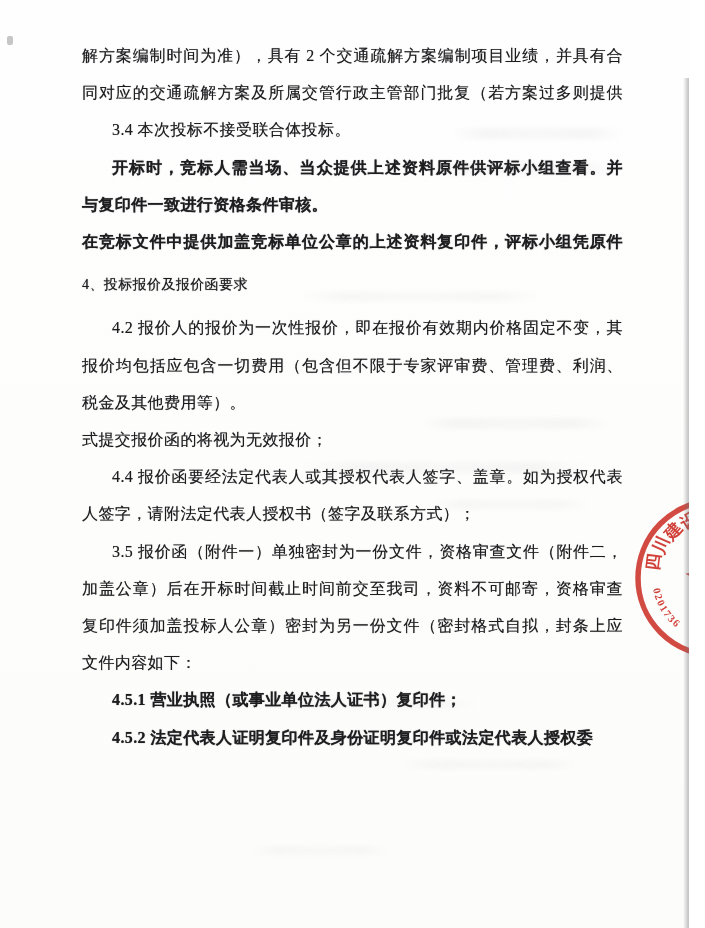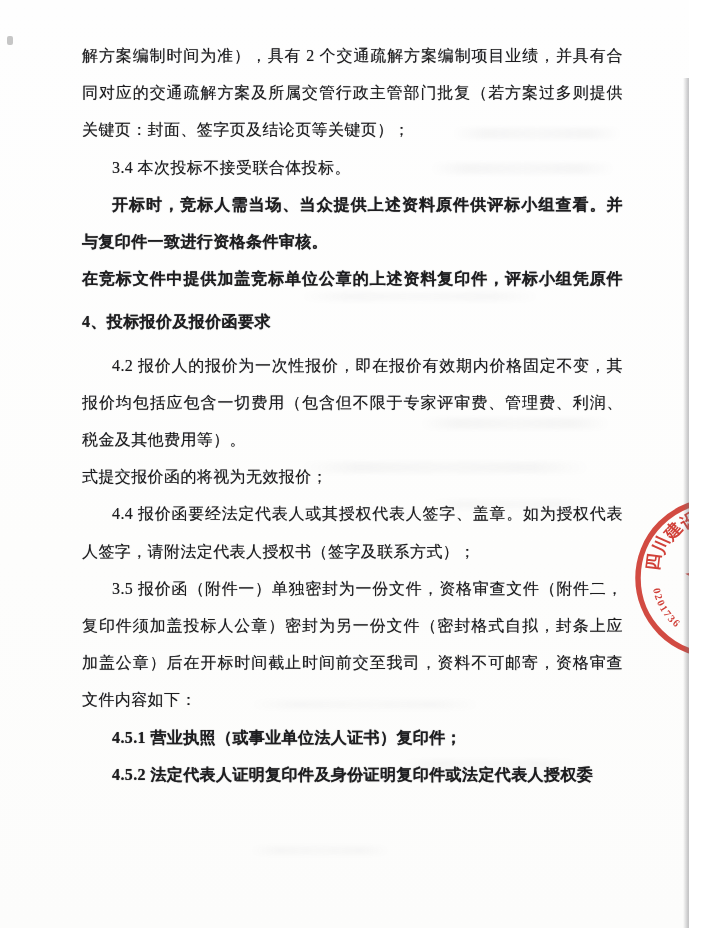--- a/index.html
+++ b/index.html
@@ -13,21 +13,21 @@
     background:linear-gradient(180deg,#fefefe 0%,#fdfdfc 60%,#fcfcfb 100%);
   }
   .text-block{
     position:absolute;left:82px;top:37px;width:541px;
     font-size:16px;line-height:37.2px;color:#1d1d1f;
     text-shadow:0 0 0.7px rgba(20,20,25,0.55);
     letter-spacing:0.4px;
   }
   .para{margin:0;}
   .para.bold{font-weight:700;text-shadow:0 0 0.9px rgba(10,10,14,0.7);}
-  .para.heading{font-weight:700;margin-top:6px;margin-bottom:6px;font-size:16px;text-shadow:0 0 0.9px rgba(10,10,14,0.7);}
+  .para.heading{font-weight:400;margin-top:6px;margin-bottom:6px;font-size:14px;text-shadow:0 0 0.9px rgba(10,10,14,0.7);}
   .line{text-align:justify;white-space:nowrap;}
   .line.fill{text-align:justify;text-align-last:justify;white-space:normal;}
   .para.indent .line.first{text-indent:30px;}
   
   .edge-shadow{
     position:absolute;right:0;top:78px;bottom:0;width:6px;
     background:linear-gradient(90deg,rgba(255,255,255,0) 0%,rgba(110,110,115,0.38) 85%);
     pointer-events:none;
   }
   .corner-mark{
@@ -57,21 +57,20 @@
 </style>
 </head>
 <body>
 
 <div class="page">
 
   <div class="text-block" id="text-block">
       <div class="para">
         <div class="line fill first">解方案编制时间为准），具有 2 个交通疏解方案编制项目业绩，并具有合</div>
         <div class="line fill">同对应的交通疏解方案及所属交管行政主管部门批复（若方案过多则提供</div>
-        <div class="line">关键页：封面、签字页及结论页等关键页）；</div>
       </div>
       <div class="para indent">
         <div class="line first">3.4 本次投标不接受联合体投标。</div>
       </div>
       <div class="para bold indent">
         <div class="line fill first">开标时，竞标人需当场、当众提供上述资料原件供评标小组查看。并</div>
         <div class="line">与复印件一致进行资格条件审核。</div>
         <div class="line fill">在竞标文件中提供加盖竞标单位公章的上述资料复印件，评标小组凭原件</div>
       </div>
       <div class="para bold heading">
@@ -84,22 +83,22 @@
       </div>
       <div class="para indent">
         <div class="line">式提交报价函的将视为无效报价；</div>
       </div>
       <div class="para indent">
         <div class="line fill first">4.4 报价函要经法定代表人或其授权代表人签字、盖章。如为授权代表</div>
         <div class="line">人签字，请附法定代表人授权书（签字及联系方式）；</div>
       </div>
       <div class="para indent">
         <div class="line fill first">3.5 报价函（附件一）单独密封为一份文件，资格审查文件（附件二，</div>
+        <div class="line fill">加盖公章）后在开标时间截止时间前交至我司，资料不可邮寄，资格审查</div>
         <div class="line fill">复印件须加盖投标人公章）密封为另一份文件（密封格式自拟，封条上应</div>
-        <div class="line fill">加盖公章）后在开标时间截止时间前交至我司，资料不可邮寄，资格审查</div>
         <div class="line">文件内容如下：</div>
       </div>
       <div class="para bold indent">
         <div class="line first">4.5.1 营业执照（或事业单位法人证书）复印件；</div>
       </div>
       <div class="para bold indent">
         <div class="line first">4.5.2 法定代表人证明复印件及身份证明复印件或法定代表人授权委</div>
       </div>
     </div>
 

